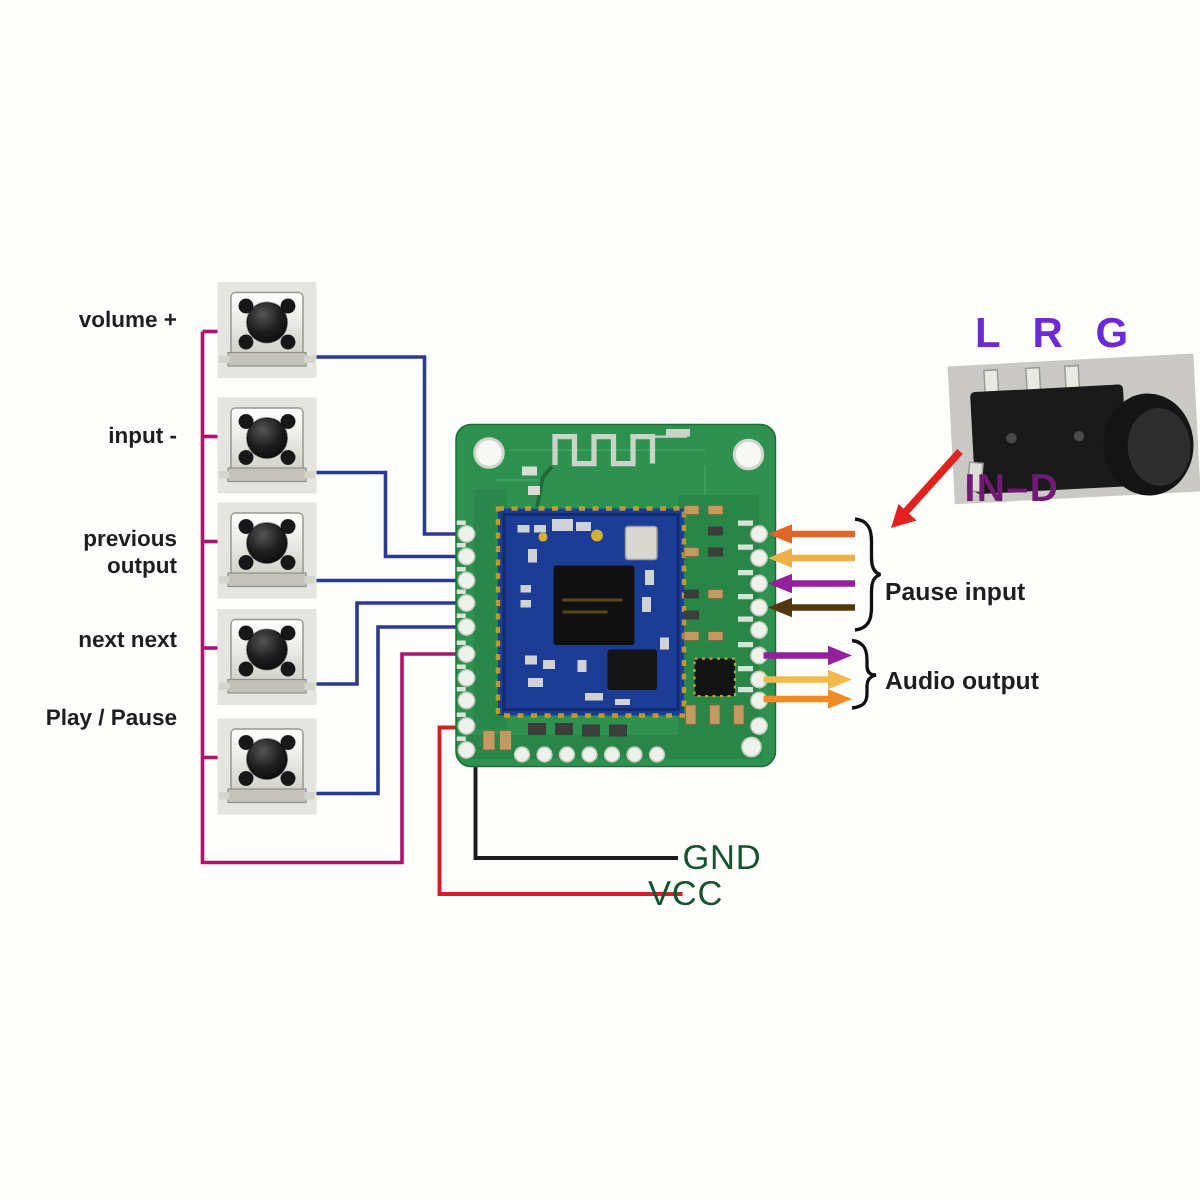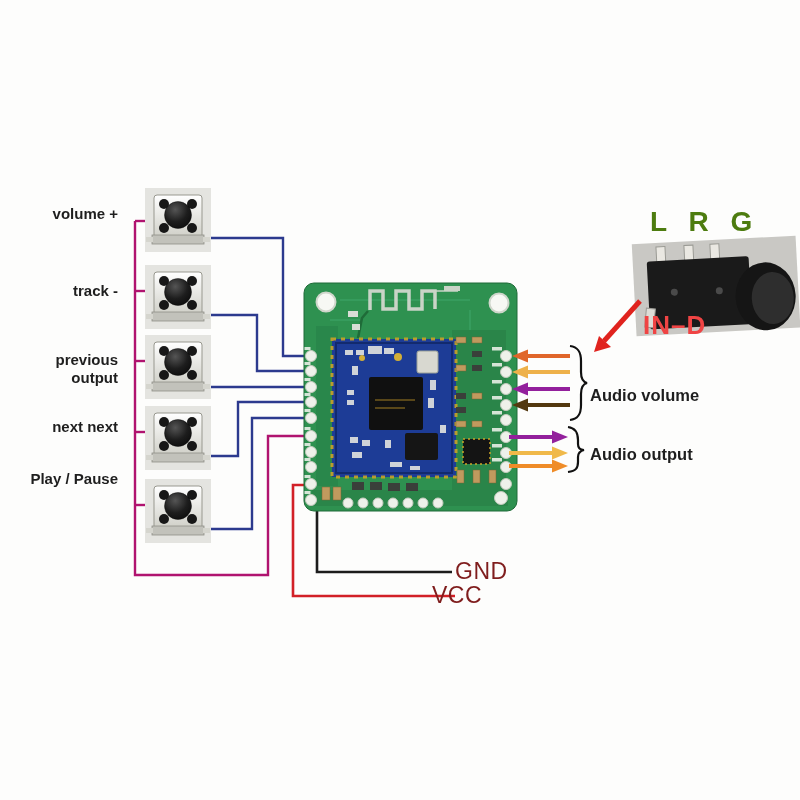--- a/index.html
+++ b/index.html
@@ -1,20 +1,20 @@
 <!DOCTYPE html>
 <html><head>
 <meta charset="utf-8">
 <style>
   html,body{margin:0;padding:0;background:#fff;}
   .canvas{position:relative;width:800px;height:800px;background:#fdfdfc;overflow:hidden;
           font-family:"Liberation Sans",sans-serif;}
   .lbl{position:absolute;color:#1e1e1e;font-weight:700;font-size:15px;line-height:18px;}
   .btn-lbl{left:8px;width:110px;text-align:right;}
-  .big-lbl{font-weight:400;font-size:23px;line-height:24px;letter-spacing:0.5px;color:#7f1d1d;}
+  .big-lbl{font-weight:400;font-size:23px;line-height:24px;letter-spacing:0.5px;color:#14532d;}
   .audio-lbl{font-size:16.5px;}
   .jack-lbl{font-weight:700;}
   svg{position:absolute;left:0;top:0;}
 </style>
 </head>
 <body>
 
 <div class="canvas">
 
 <svg width="800" height="800" viewBox="0 0 800 800">
@@ -237,27 +237,27 @@
     <circle cx="719" cy="291" r="3.5" fill="#4a4a4a"></circle>
   </g>
 
   <g>
     <line x1="640" y1="301" x2="604" y2="341" stroke-width="5" style="stroke: rgb(224, 35, 30);"></line>
     <polygon points="594,352 599,336 611,347" style="fill: rgb(224, 35, 30);"></polygon>
   </g>
 </svg>
 
 <div class="lbl btn-lbl" style="top:205px">volume +</div>
-<div class="lbl btn-lbl" style="top:282px">track -</div>
+<div class="lbl btn-lbl" style="top:282px">input -</div>
 <div class="lbl btn-lbl" style="top:351px">previous output</div>
 <div class="lbl btn-lbl" style="top:418px">next next</div>
 <div class="lbl btn-lbl" style="top:470px">Play / Pause</div>
 
-<div class="lbl audio-lbl" style="left:590px;top:386px">Audio volume</div>
+<div class="lbl audio-lbl" style="left:590px;top:386px">Pause input</div>
 <div class="lbl audio-lbl" style="left:590px;top:445px">Audio output</div>
 
 <div class="lbl big-lbl" style="left:455px;top:559px">GND</div>
 <div class="lbl big-lbl" style="left:432px;top:583px">VCC</div>
 
-<div class="lbl jack-lbl" style="left: 650px; top: 213px; font-size: 28px; letter-spacing: 7px; color: #4d7c0f;">L R G</div>
-<div class="lbl jack-lbl" style="left: 643px; top: 316px; font-size: 26px; letter-spacing: 1px; color: #ef4444;">IN–D</div>
+<div class="lbl jack-lbl" style="left: 650px; top: 213px; font-size: 28px; letter-spacing: 7px; color: #6d28d9;">L R G</div>
+<div class="lbl jack-lbl" style="left: 643px; top: 316px; font-size: 26px; letter-spacing: 1px; color: #701a75;">IN–D</div>
 
 </div>
 
 </body></html>

